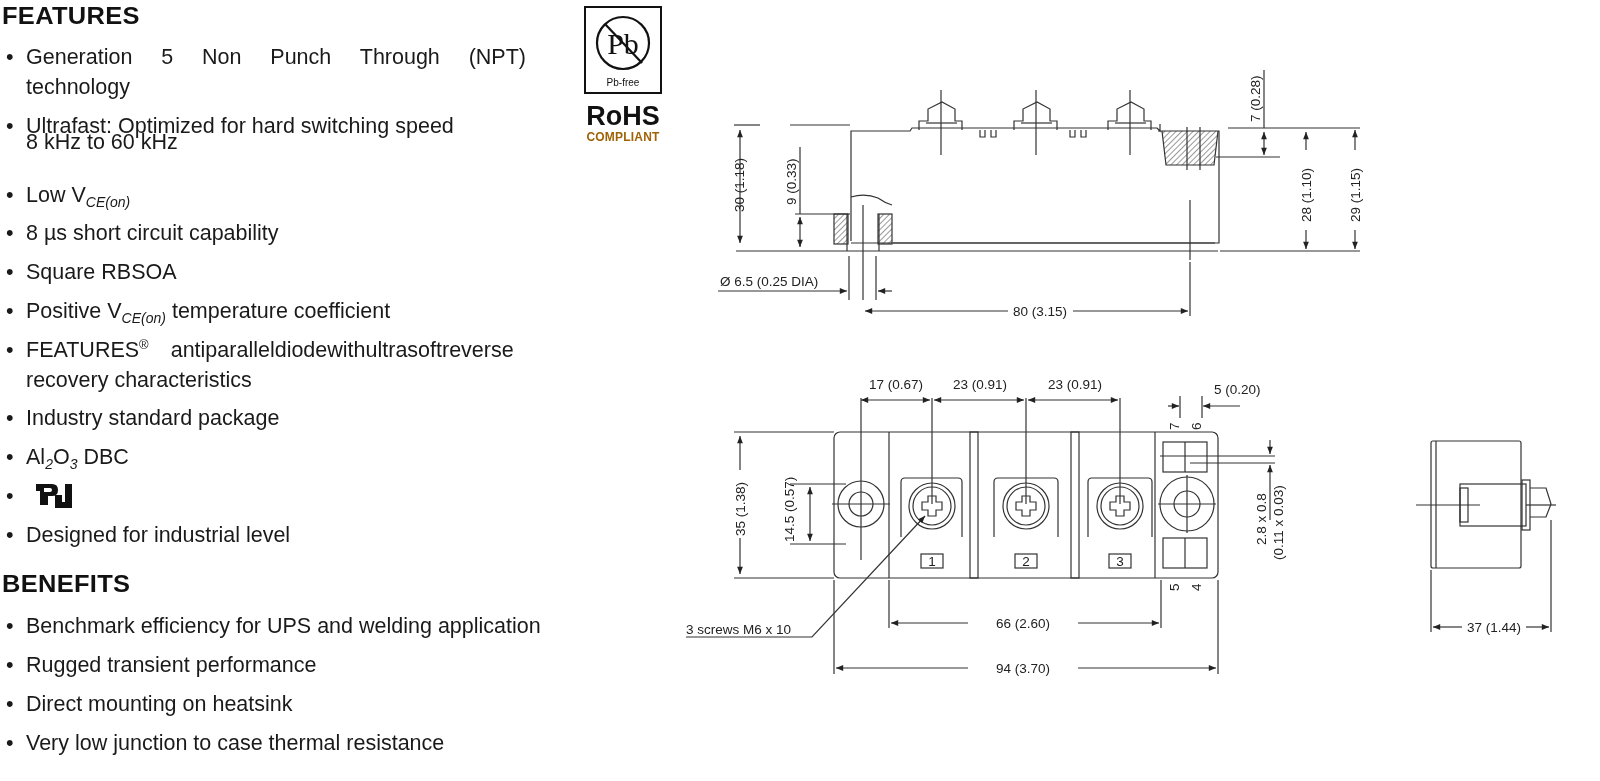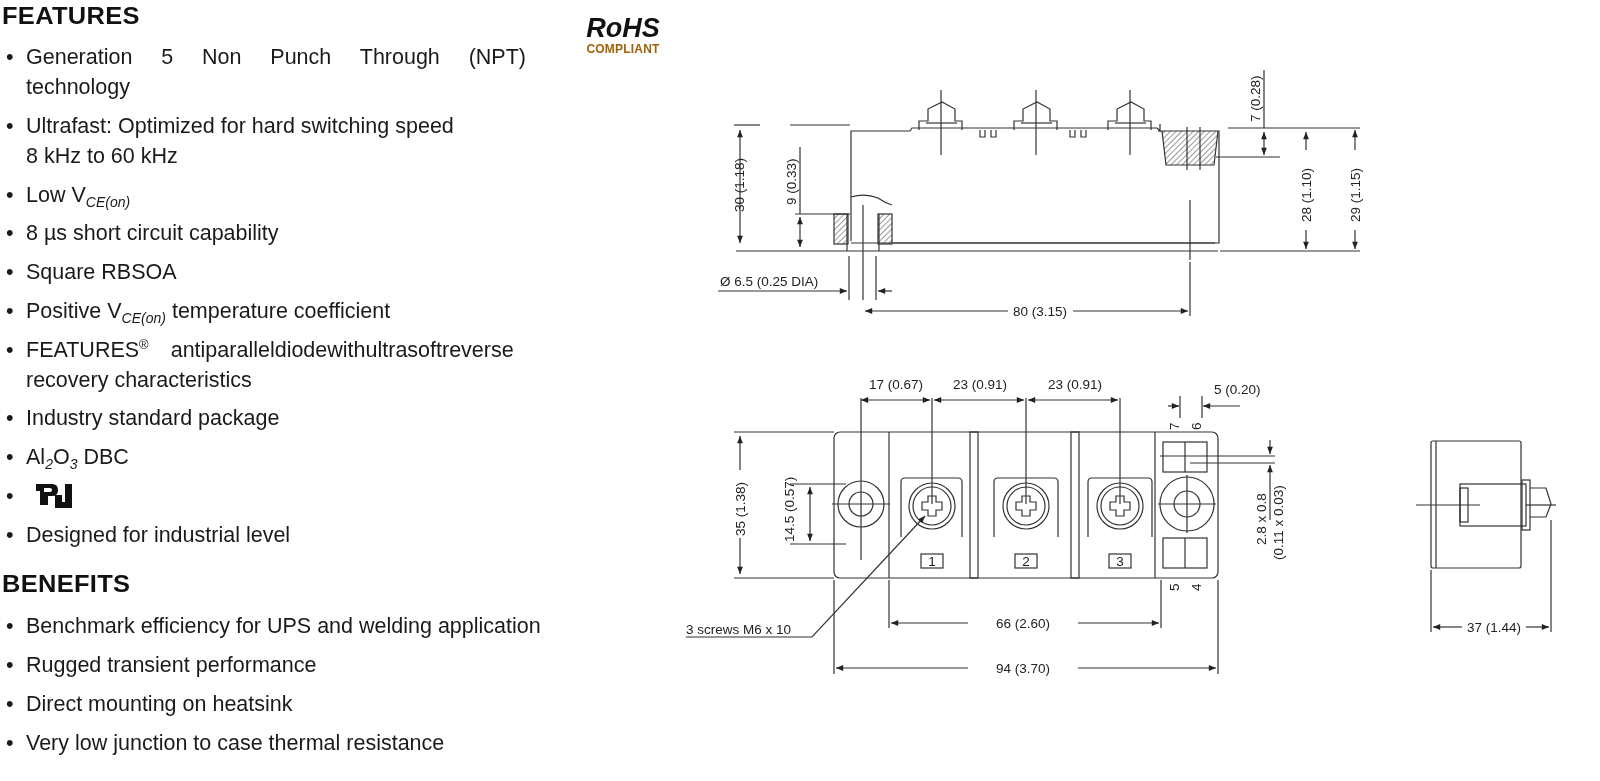--- a/index.html
+++ b/index.html
@@ -10,41 +10,41 @@
              font-weight: 900; font-size: 24px; letter-spacing: 0.3px; color: #111; transform: scaleX(1.06); transform-origin: left; }
   .bullet { position: absolute; left: 6px; font-size: 21.5px; line-height: 30px; color: #1a1a1a; }
   .bullet .dot { position: absolute; left: 0; top: 0; width: 20px; }
   .bullet .txt { position: absolute; left: 20px; top: 0; white-space: nowrap; }
   .bullet .txt.justify { white-space: normal; text-align: justify; text-align-last: justify; }
   sub { font-size: 14px; vertical-align: -5px; line-height: 0; font-style: italic; }
   sup { font-size: 13px; vertical-align: 8px; line-height: 0; }
   .ul-logo { display: inline-block; vertical-align: -4px; margin-left: 8px; }
   .rohs { position: absolute; left: 582px; top: 6px; width: 82px; text-align: center; }
   .pbbox { width: 78px; height: 88px; border: 2px solid #111; margin: 0 auto; box-sizing: border-box; position: relative; }
-  .rohs-title { font-weight: 700; font-size: 27px; margin-top: 8px; line-height: 28px; color: #111; font-style: italic; }
+  .rohs-title { font-weight: 700; font-size: 27px; margin-top: 8px; line-height: 28px; color: #111; }
   .rohs-sub { font-weight: 700; font-size: 12px; letter-spacing: 0.2px; color: #a16207; }
   svg text { font-family: "Liberation Sans", sans-serif; fill: #222; }
   .drawing { position: absolute; left: 0; top: 0; }
 </style>
 </head>
 <body>
 
 <div class="left">
   <div class="heading" style="top:2px;">FEATURES</div>
 
   <div class="bullet" style="top:42px; width:520px;">
     <span class="dot">•</span>
     <span class="txt justify" style="width:500px;">Generation 5 Non Punch Through (NPT)</span>
     <span class="txt" style="top:30px;">technology</span>
   </div>
 
   <div class="bullet" style="top:111px;">
     <span class="dot">•</span>
     <span class="txt">Ultrafast: Optimized for hard switching speed</span>
-    <span class="txt" style="top:30px;">8 kHz to 60 kHz</span>
+    <span class="txt" style="top:16px;">8 kHz to 60 kHz</span>
   </div>
 
   <div class="bullet" style="top:180px;">
     <span class="dot">•</span>
     <span class="txt"><span>Low V</span><sub>CE(on)</sub></span>
   </div>
 
   <div class="bullet" style="top:218px;">
     <span class="dot">•</span>
     <span class="txt">8 µs short circuit capability</span>
@@ -112,20 +112,28 @@
     <span class="dot">•</span>
     <span class="txt">Direct mounting on heatsink</span>
   </div>
   <div class="bullet" style="top:728px;">
     <span class="dot">•</span>
     <span class="txt">Very low junction to case thermal resistance</span>
   </div>
 </div>
 
 <div class="rohs">
+  <div class="pbbox">
+    <svg width="74" height="84" viewBox="0 0 74 84">
+      <circle cx="37" cy="35" r="26" fill="none" stroke="#111" stroke-width="2.2"></circle>
+      <text x="37" y="46" text-anchor="middle" style="font-family:'Liberation Serif',serif; font-size:30px; fill:#111;">Pb</text>
+      <line x1="19" y1="16" x2="56" y2="55" stroke="#111" stroke-width="2.2"></line>
+      <text x="37" y="78" text-anchor="middle" style="font-size:10px; fill:#111;">Pb-free</text>
+    </svg>
+  </div>
   <div class="rohs-title">RoHS</div>
   <div class="rohs-sub">COMPLIANT</div>
 </div>
 
 <svg class="drawing" width="1600" height="781" viewBox="0 0 1600 781">
   <defs>
     <marker id="arr" viewBox="0 0 10 10" refX="10" refY="5" markerWidth="10" markerHeight="6" orient="auto-start-reverse">
       <path d="M0 1 L10 5 L0 9 Z" fill="#222"></path>
     </marker>
     <pattern id="hatch" width="4" height="4" patternUnits="userSpaceOnUse" patternTransform="rotate(45)">

